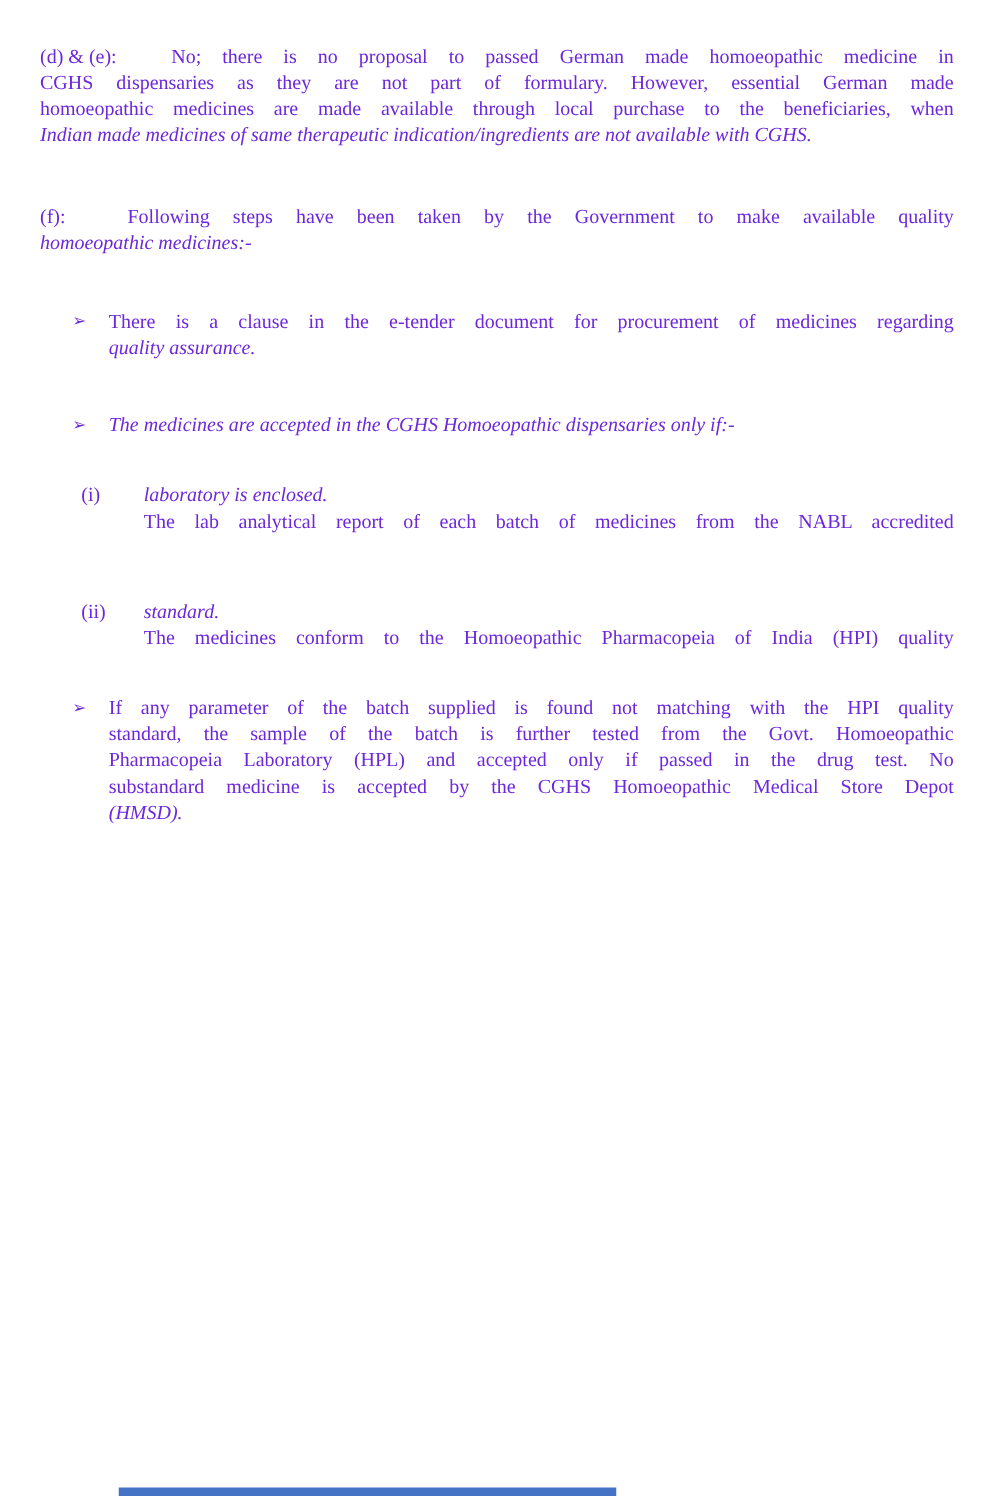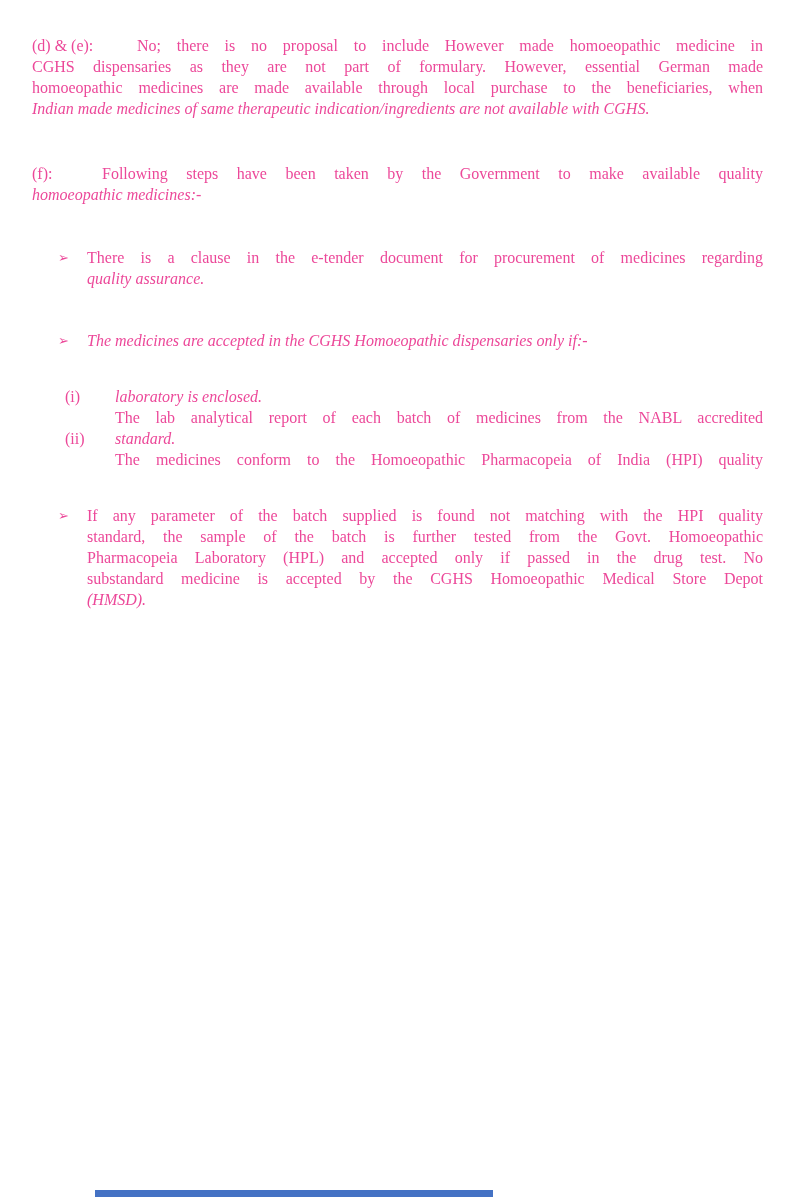--- a/index.html
+++ b/index.html
@@ -1,21 +1,21 @@
 <!DOCTYPE html>
 <html><head>
 <meta charset="utf-8">
 <style>
   html, body { margin: 0; padding: 0; background: #ffffff; }
   .page {
     position: relative;
     width: 795px;
     height: 1197px;
     background: #ffffff;
-    color: #ec4899;
+    color: #6d28d9;
     font-family: "Liberation Serif", "DejaVu Serif", serif;
     font-size: 16px;
     line-height: 21px;
     overflow: hidden;
   }
   .content {
     position: absolute;
     top: 35px;
     left: 32px;
     right: 32px;
@@ -40,40 +40,40 @@
     font-size: 13px; line-height: 20px;
   }
   .bullet-1 { margin-top: 42px; }
   .bullet-2 { margin-top: 41px; }
   .bullet-3 { margin-top: 35px; }
 
   
   .roman { padding-left: 83px; }
   .roman .rlabel { position: absolute; left: 33px; top: 0; }
   .item-i  { margin-top: 35px; }
-  .item-ii { }
+  .item-ii { margin-top: 51px; }
 
   
   .footer-bar {
     position: absolute;
     left: 95px;
     bottom: 0;
     width: 398px;
     height: 7px;
   }
 </style>
 </head>
 <body>
 
 <div class="page">
   <div class="content">
 
     <div class="block para-de">
       <span class="plabel">(d) &amp; (e):</span>
-    <div class="tline">No; there is no proposal to include However made homoeopathic medicine in</div>
+    <div class="tline">No; there is no proposal to passed German made homoeopathic medicine in</div>
         <div class="tline">CGHS dispensaries as they are not part of formulary. However, essential German made</div>
         <div class="tline">homoeopathic medicines are made available through local purchase to the beneficiaries, when</div>
         <div class="tline tlast">Indian made medicines of same therapeutic indication/ingredients are not available with CGHS.</div>
       </div>
 
     <div class="block para-f">
       <span class="plabel">(f):</span>
     <div class="tline">Following steps have been taken by the Government to make available quality</div>
         <div class="tline tlast">homoeopathic medicines:-</div>
       </div>

